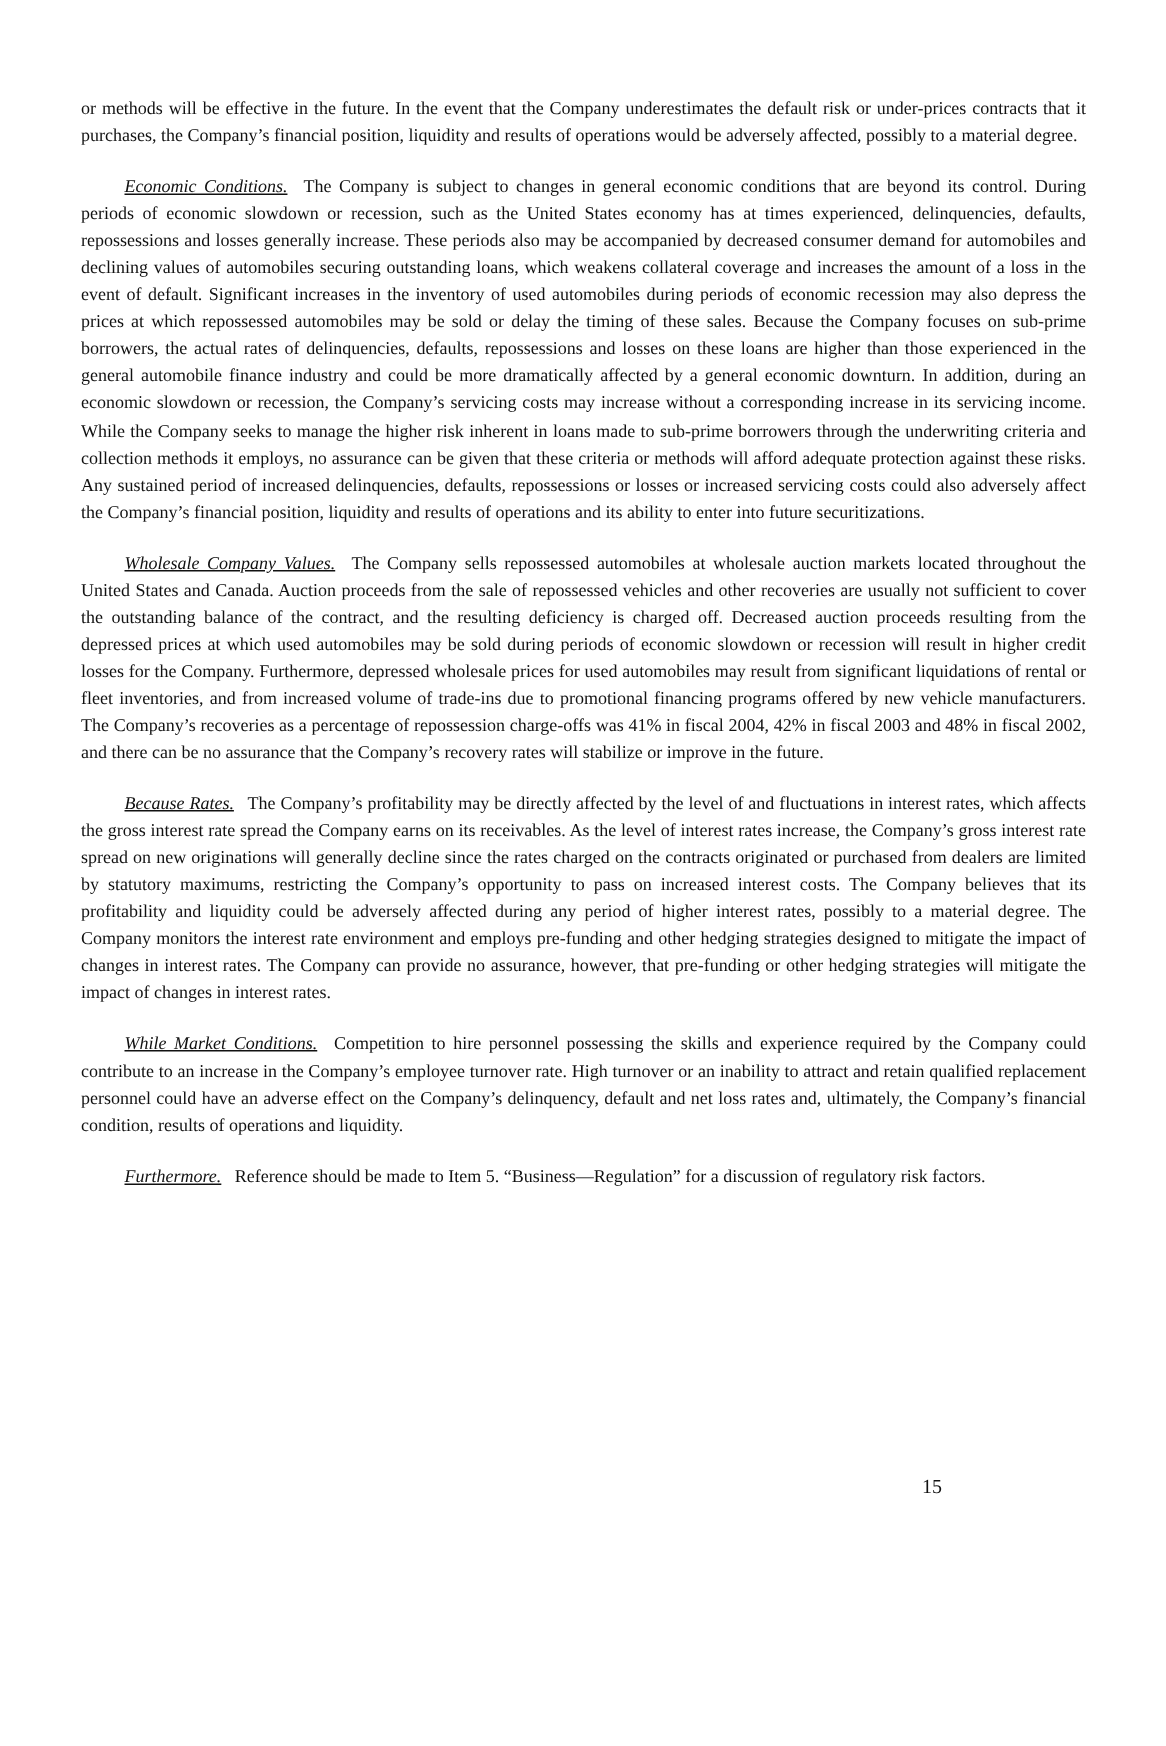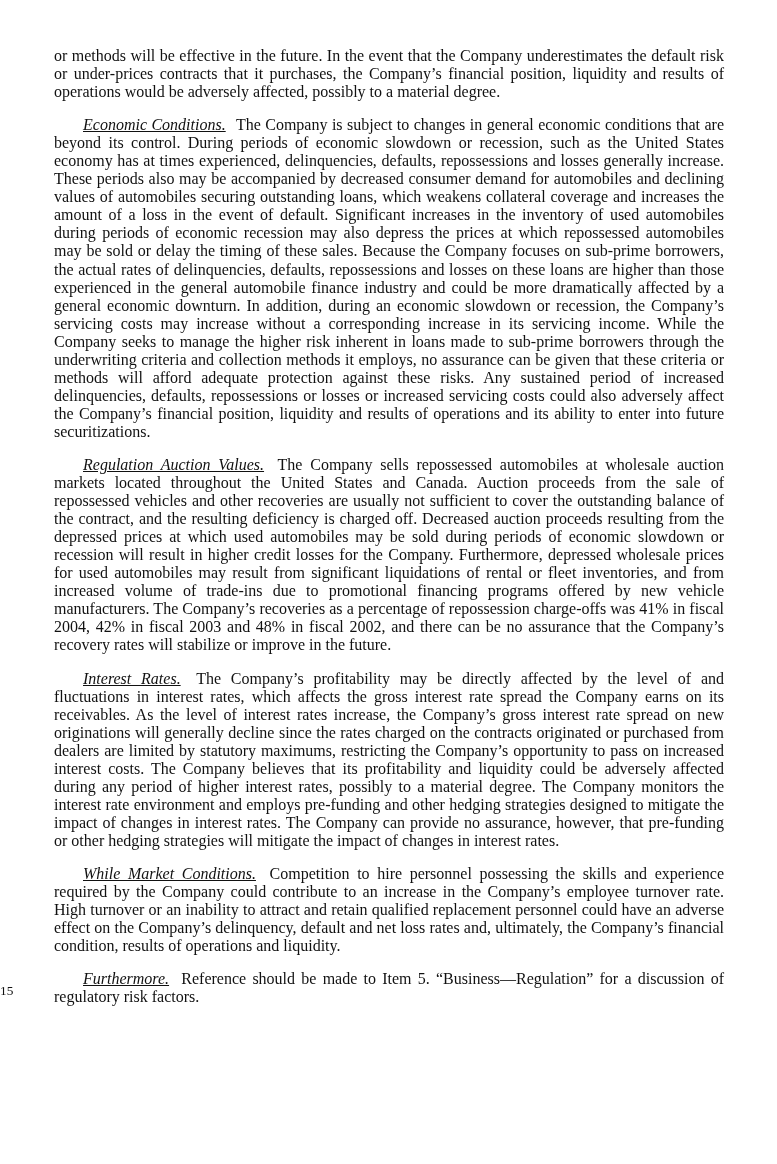--- a/index.html
+++ b/index.html
@@ -15,22 +15,22 @@
     color: #111111;
     font-family: "Liberation Serif", "DejaVu Serif", serif;
   }
   .page {
     position: absolute;
     left: 54px;
     top: 47px;
     width: 670px;
   }
   .para {
-    margin: 0 0 15px 0;
-    font-size: 16px;
+    margin: 16px 0 15px 0;
+    font-size: 12px;
     line-height: 18.05px;
     text-align: justify;
     text-align-last: left;
     hyphens: none;
   }
   .para.indent {
     text-indent: 29px;
   }
   .para-heading {
     font-style: italic;
@@ -38,44 +38,44 @@
   }
   .heading-gap {
     display: inline-block;
     width: 6px;
   }
   .page-number {
     position: absolute;
     left: 0;
     width: 628px;
     top: 982px;
-    text-align: left;
+    text-align: right;
     font-size: 13.35px;
     line-height: 18px;
   }
 </style>
 </head>
 <body>
 
 <div class="page">
 
   <p class="para">or methods will be effective in the future. In the event that the Company underestimates the default risk or under-prices contracts that it purchases, the Company’s financial position, liquidity and results of operations would be adversely affected, possibly to a material degree.</p>
 
   <p class="para indent">
     <span class="para-heading">Economic Conditions.</span><span class="heading-gap"></span>
     <span>The Company is subject to changes in general economic conditions that are beyond its control. During periods of economic slowdown or recession, such as the United States economy has at times experienced, delinquencies, defaults, repossessions and losses generally increase. These periods also may be accompanied by decreased consumer demand for automobiles and declining values of automobiles securing outstanding loans, which weakens collateral coverage and increases the amount of a loss in the event of default. Significant increases in the inventory of used automobiles during periods of economic recession may also depress the prices at which repossessed automobiles may be sold or delay the timing of these sales. Because the Company focuses on sub-prime borrowers, the actual rates of delinquencies, defaults, repossessions and losses on these loans are higher than those experienced in the general automobile finance industry and could be more dramatically affected by a general economic downturn. In addition, during an economic slowdown or recession, the Company’s servicing costs may increase without a corresponding increase in its servicing income. While the Company seeks to manage the higher risk inherent in loans made to sub-prime borrowers through the underwriting criteria and collection methods it employs, no assurance can be given that these criteria or methods will afford adequate protection against these risks. Any sustained period of increased delinquencies, defaults, repossessions or losses or increased servicing costs could also adversely affect the Company’s financial position, liquidity and results of operations and its ability to enter into future securitizations.</span>
   </p>
 
   <p class="para indent">
-    <span class="para-heading">Regulation Auction Values.</span><span class="heading-gap"></span>
+    <span class="para-heading">Wholesale Company Values.</span><span class="heading-gap"></span>
     <span>The Company sells repossessed automobiles at wholesale auction markets located throughout the United States and Canada. Auction proceeds from the sale of repossessed vehicles and other recoveries are usually not sufficient to cover the outstanding balance of the contract, and the resulting deficiency is charged off. Decreased auction proceeds resulting from the depressed prices at which used automobiles may be sold during periods of economic slowdown or recession will result in higher credit losses for the Company. Furthermore, depressed wholesale prices for used automobiles may result from significant liquidations of rental or fleet inventories, and from increased volume of trade-ins due to promotional financing programs offered by new vehicle manufacturers. The Company’s recoveries as a percentage of repossession charge-offs was 41% in fiscal 2004, 42% in fiscal 2003 and 48% in fiscal 2002, and there can be no assurance that the Company’s recovery rates will stabilize or improve in the future.</span>
   </p>
 
   <p class="para indent">
-    <span class="para-heading">Interest Rates.</span><span class="heading-gap"></span>
+    <span class="para-heading">Because Rates.</span><span class="heading-gap"></span>
     <span>The Company’s profitability may be directly affected by the level of and fluctuations in interest rates, which affects the gross interest rate spread the Company earns on its receivables. As the level of interest rates increase, the Company’s gross interest rate spread on new originations will generally decline since the rates charged on the contracts originated or purchased from dealers are limited by statutory maximums, restricting the Company’s opportunity to pass on increased interest costs. The Company believes that its profitability and liquidity could be adversely affected during any period of higher interest rates, possibly to a material degree. The Company monitors the interest rate environment and employs pre-funding and other hedging strategies designed to mitigate the impact of changes in interest rates. The Company can provide no assurance, however, that pre-funding or other hedging strategies will mitigate the impact of changes in interest rates.</span>
   </p>
 
   <p class="para indent">
     <span class="para-heading">While Market Conditions.</span><span class="heading-gap"></span>
     <span>Competition to hire personnel possessing the skills and experience required by the Company could contribute to an increase in the Company’s employee turnover rate. High turnover or an inability to attract and retain qualified replacement personnel could have an adverse effect on the Company’s delinquency, default and net loss rates and, ultimately, the Company’s financial condition, results of operations and liquidity.</span>
   </p>
 
 
   <p class="para indent">

